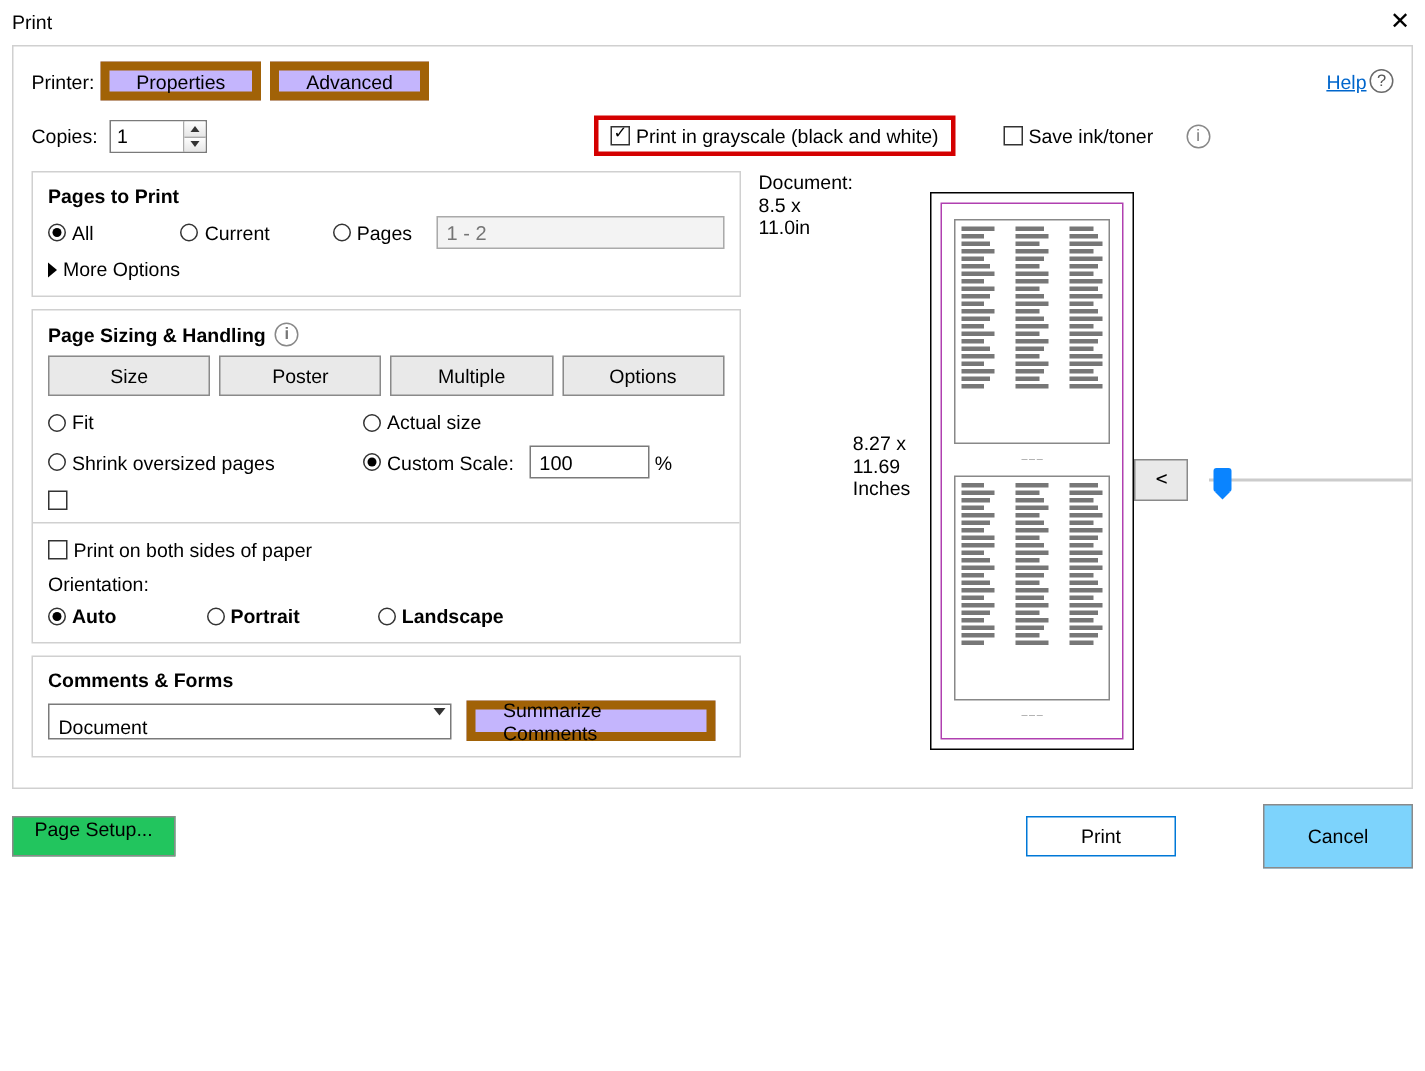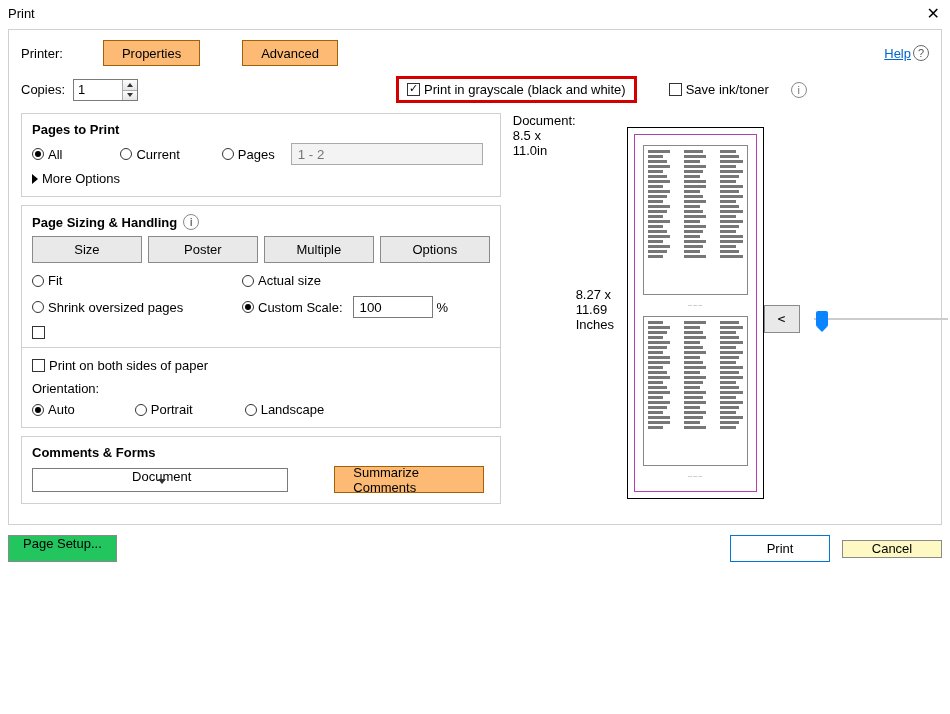--- a/index.html
+++ b/index.html
@@ -22,23 +22,23 @@
     border: 1px solid #7a7a7a; height: 23px; padding: 0 3px 0 6px; margin-right: 10px;
     width: 338px; background: #fff;
   }
   .printer-select .arrow-box {
     border: 1px solid #888; background: linear-gradient(#fdfdfd,#e6e6e6);
     width: 18px; height: 17px; display:flex; align-items:center; justify-content:center;
   }
   .chev-down { width:0;height:0;border-left:4px solid transparent;border-right:4px solid transparent;border-top:5px solid #333; }
 
   .btn {
-    border: 1px solid #a16207; background: #fdba74; height: 26px;
+    border: 6px solid #a16207; background: #c4b5fd; height: 26px;
     display: inline-flex; align-items: center; justify-content: center;
-    padding: 0 18px; margin-right: 6px; font-size: 13px; cursor:pointer;margin-left:36px;
+    padding: 0 18px; margin-right: 6px; font-size: 13px; cursor:pointer;
   }
   .help-link { margin-left: auto; color: #0066cc; text-decoration: underline; cursor:pointer; }
   .help-icon-circle {
     border:1px solid #6a6a6a; border-radius:50%; width:16px; height:16px;
     display:inline-flex; align-items:center; justify-content:center; font-size:11px; color:#555; margin-left:2px;
   }
 
   
   .copies-row { display:flex; align-items:center; }
   .copies-input-wrap { display:flex; align-items:stretch; border:1px solid #7a7a7a; height:22px; margin-left:4px; }
@@ -78,25 +78,25 @@
   .mode-buttons { display:flex; gap:6px; margin-bottom:10px; }
   .mode-btn { flex:1; border:1px solid #8a8a8a; background:#e9e9e9; height:27px; display:flex; align-items:center; justify-content:center; cursor:pointer; }
 
   .sizing-radios-row { display:flex; align-items:center; margin-bottom:8px; }
   .sizing-r1 { display:flex; align-items:center; width:210px; }
   .scale-input { border:1px solid #7a7a7a; height:22px; width:80px; padding:0 6px; margin:0 4px 0 10px; }
 
   .plain-chk-row { display:flex; align-items:center; margin:8px 0; }
 
   
-  .orientation-row { display:flex; align-items:center; gap:0; }
+  .orientation-row { display:flex; align-items:center; gap:0;font-weight:bold; }
   .orientation-row .radio-lbl-o { margin-right:50px; }
 
   
-  .doc-select { display:flex; align-items:center; justify-content:space-between; border:1px solid #7a7a7a; height:24px; padding:0 3px 0 6px; width:302px; background:#fff;flex-direction:column; }
+  .doc-select { display:flex; align-items:flex-end; justify-content:space-between; border:1px solid #7a7a7a; height:24px; padding:0 3px 0 6px; width:302px; background:#fff; }
 
   
   .doc-dims { font-size:13px; margin-bottom:2px; align-self:flex-start; }
   .paper-dims { font-size:13px; margin-bottom:6px; }
   .preview-outer { border:1px solid #000; width:284px; height:372px; background:#fff; position:relative; padding:6px; }
   .preview-inner { border:1px solid #b040b0; width:100%; height:100%; padding:10px 8px; display:flex; flex-direction:column; gap:6px; font-size:4px; color:#444; line-height:1.2; }
   .preview-table { border:1px solid #888; flex:1; display:flex; flex-direction:column; padding:4px; }
   .prev-rowset { display:flex; gap:14px; flex:1; }
   .prev-col { flex:1; }
   .prev-line { height:3px; background:#777; margin-bottom:2px; }
@@ -110,21 +110,21 @@
   .slider-thumb { position:absolute; left:2%; top:-7px; width:12px; height:16px; background:#0a84ff; border-radius:2px; }
   .slider-thumb::after{content:"";position:absolute;bottom:-5px;left:1px;width:0;height:0;border-left:5px solid transparent;border-right:5px solid transparent;border-top:5px solid #0a84ff;}
 
   .page-counter { margin-top:8px; }
 
   
   .dlg-footer { display:flex; align-items:center; margin:10px 8px 10px 8px; }
   .page-setup-btn { border:1px solid #8a8a8a; background:#22c55e; height:27px; padding:0 14px; cursor:pointer; }
   .footer-spacer { flex:1; }
   .print-btn { border:1px solid #0078d7; background:#fff; height:27px; width:100px; display:flex; align-items:center; justify-content:center; cursor:pointer; margin-right:12px; }
-  .cancel-btn { border:1px solid #8a8a8a; background:#fef9c3; height:18px; width:100px; display:flex; align-items:center; justify-content:center; cursor:pointer; }
+  .cancel-btn { border:1px solid #8a8a8a; background:#7dd3fc; height:43px; width:100px; display:flex; align-items:center; justify-content:center; cursor:pointer;margin-left:46px; }
 </style>
 </head>
 <body>
 
 <div class="titlebar">
   <span class="title">Print</span>
   <span class="close">✕</span>
 </div>
 
 <div class="outer-frame">

